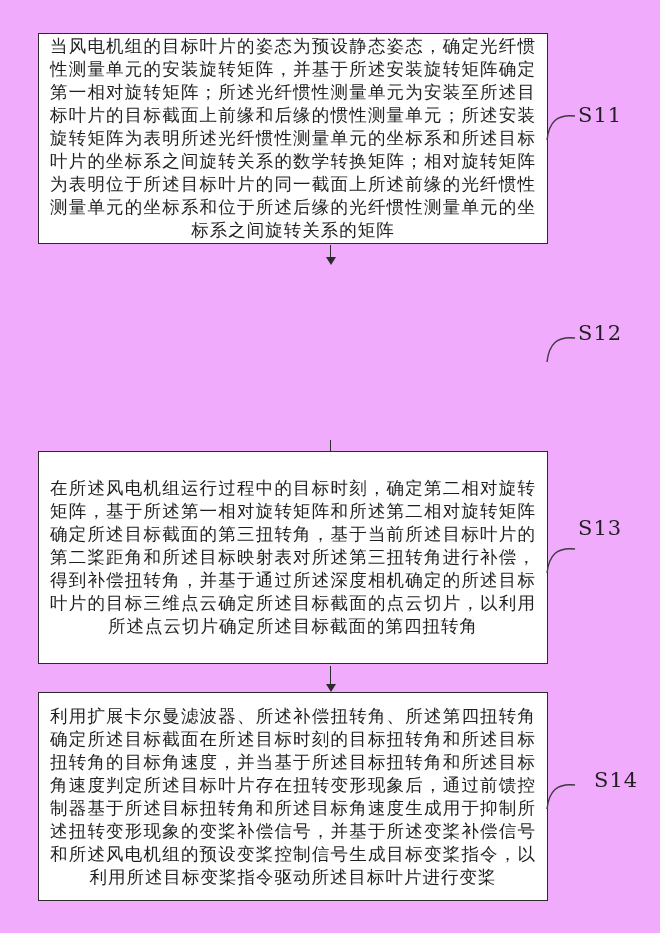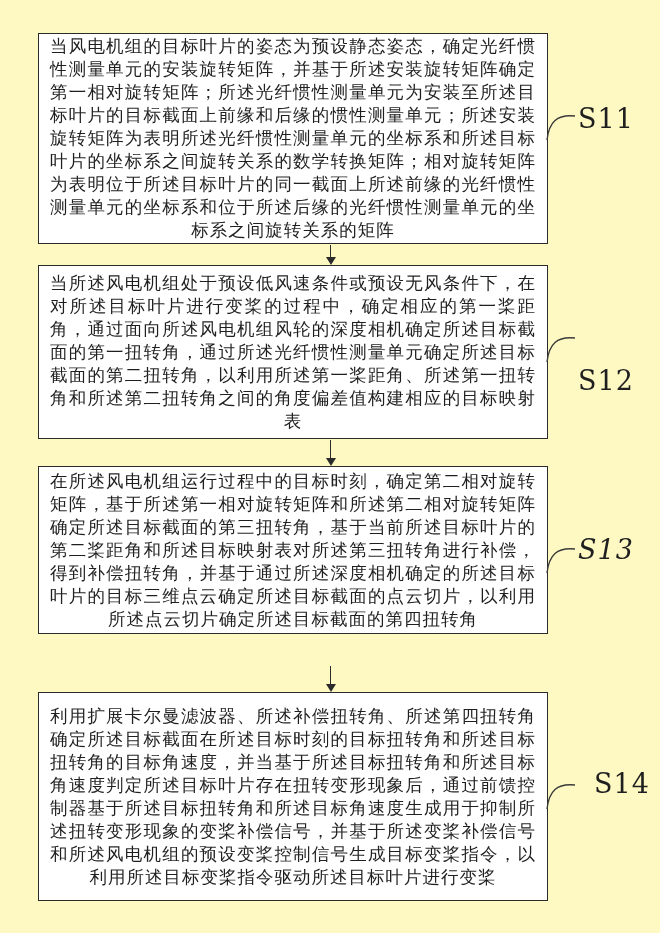--- a/index.html
+++ b/index.html
@@ -4,21 +4,21 @@
 <style>
   html, body {
     margin: 0;
     padding: 0;
     background: #ffffff;
   }
   .page {
     position: relative;
     width: 660px;
     height: 933px;
-    background: #fef9c3;
+    background: #f0abfc;
     overflow: hidden;
     font-family: "DejaVu Serif", "Liberation Serif", serif;
   }
   .step-box {
     position: absolute;
     left: 38px;
     width: 510px;
     box-sizing: border-box;
     border: 1.6px solid #2b2b2b;
     background: #ffffff;
@@ -33,21 +33,21 @@
     font-size: 17.5px;
     line-height: 23px;
     letter-spacing: 1px;
     color: #1f1f1f;
     text-align: justify;
     text-justify: inter-character;
     text-align-last: center;
   }
   .box-s11 { top: 33px;  height: 211px; }
   .box-s12 { top: 265px; height: 174px; }
-  .box-s13 { top: 466px; height: 168px; }
+  .box-s13 { top: 451px; height: 213px; }
   .box-s14 { top: 692px; height: 209px; }
 
   .flow-arrow {
     position: absolute;
     left: 325px;
     width: 11px;
   }
   .flow-arrow .shaft {
     position: absolute;
     left: 4.6px;
@@ -66,28 +66,28 @@
     border-right: 5px solid transparent;
     border-top: 8px solid #2b2b2b;
   }
   .arrow-1 { top: 245px; height: 20px; }
   .arrow-2 { top: 440px; height: 26px; }
   .arrow-3 { top: 666px; height: 26px; }
 
   .step-label {
     position: absolute;
     left: 578px;
-    font-size: 27px;
+    font-size: 21px;
     letter-spacing: 1px;
     color: #1f1f1f;
     white-space: nowrap;
   }
   .label-s11 { top: 103px; }
-  .label-s12 { top: 321px; margin-top: 44px; }
-  .label-s13 { top: 534px; font-style: italic; }
+  .label-s12 { top: 321px; }
+  .label-s13 { top: 516px; }
   .label-s14 { top: 768px; margin-left: 16px; }
 
   .leader {
     position: absolute;
     left: 544px;
     width: 32px;
     height: 34px;
   }
   .leader-s11 { top: 108px; }
   .leader-s12 { top: 330px; }
@@ -102,23 +102,20 @@
 
   <div class="step-box box-s11">
     <p class="step-text">当风电机组的目标叶片的姿态为预设静态姿态，确定光纤惯性测量单元的安装旋转矩阵，并基于所述安装旋转矩阵确定第一相对旋转矩阵；所述光纤惯性测量单元为安装至所述目标叶片的目标截面上前缘和后缘的惯性测量单元；所述安装旋转矩阵为表明所述光纤惯性测量单元的坐标系和所述目标叶片的坐标系之间旋转关系的数学转换矩阵；相对旋转矩阵为表明位于所述目标叶片的同一截面上所述前缘的光纤惯性测量单元的坐标系和位于所述后缘的光纤惯性测量单元的坐标系之间旋转关系的矩阵</p>
   </div>
 
   <div class="flow-arrow arrow-1">
     <div class="shaft"></div>
     <div class="head"></div>
   </div>
 
-  <div class="step-box box-s12">
-    <p class="step-text">当所述风电机组处于预设低风速条件或预设无风条件下，在对所述目标叶片进行变桨的过程中，确定相应的第一桨距角，通过面向所述风电机组风轮的深度相机确定所述目标截面的第一扭转角，通过所述光纤惯性测量单元确定所述目标截面的第二扭转角，以利用所述第一桨距角、所述第一扭转角和所述第二扭转角之间的角度偏差值构建相应的目标映射表</p>
-  </div>
 
   <div class="flow-arrow arrow-2">
     <div class="shaft"></div>
     <div class="head"></div>
   </div>
 
   <div class="step-box box-s13">
     <p class="step-text">在所述风电机组运行过程中的目标时刻，确定第二相对旋转矩阵，基于所述第一相对旋转矩阵和所述第二相对旋转矩阵确定所述目标截面的第三扭转角，基于当前所述目标叶片的第二桨距角和所述目标映射表对所述第三扭转角进行补偿，得到补偿扭转角，并基于通过所述深度相机确定的所述目标叶片的目标三维点云确定所述目标截面的点云切片，以利用所述点云切片确定所述目标截面的第四扭转角</p>
   </div>
 

